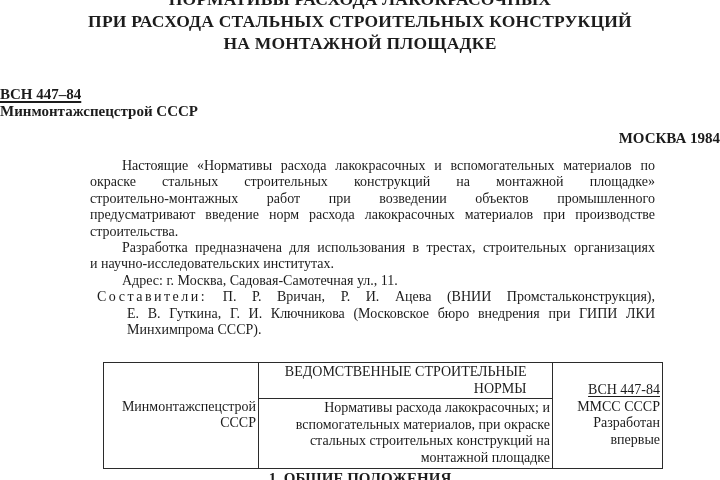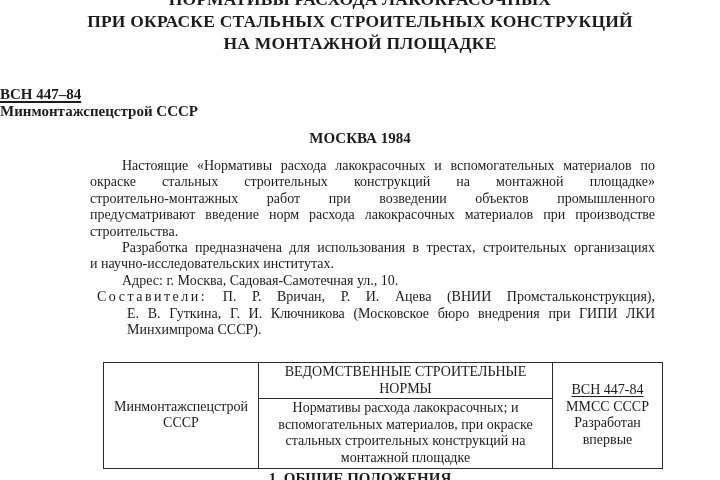--- a/index.html
+++ b/index.html
@@ -29,21 +29,21 @@
     text-align:left;font-weight:bold;
     font-size:15px;line-height:17px;
   }
   .code-block .underlined{
     text-decoration:underline;
     text-underline-offset:2px;
     text-decoration-thickness:1.5px;
   }
   .city-line{
     position:absolute;top:130px;left:0;right:0;
-    text-align:center;font-weight:bold;
+    text-align:right;font-weight:bold;
     font-size:15px;line-height:16px;
   }
   
   .body-block{
     position:absolute;top:158px;left:90px;width:565px;
     font-size:14px;line-height:16.4px;
   }
   .ln{white-space:normal;}
   .ind{text-indent:32px;}
   .jst{text-align:justify;text-align-last:justify;-moz-text-align-last:justify;}
@@ -53,21 +53,21 @@
   
   .doc-table{
     position:absolute;top:362px;left:103px;
     border-collapse:collapse;
     font-size:14px;line-height:16.6px;
     table-layout:fixed;
   }
   .doc-table td{
     border:1px solid var(--border);
     padding:1px 2px;
-    text-align:center;vertical-align:middle;
+    text-align:right;vertical-align:middle;
   }
   .td-org{width:150px;height:101px;}
   .td-head{width:289px;height:33px;}
   .td-head .head-inner{max-width:242px;margin:0 auto;}
   .td-subj{height:66px;}
   .td-code{width:105px;}
   .td-code .underlined{
     text-decoration:underline;
     text-underline-offset:2px;
     margin-top:28px;
@@ -79,40 +79,40 @@
     font-size:15px;line-height:18px;
   }
 </style>
 </head>
 <body>
 
 <div class="page">
 
   <div class="title-block">
     <div>НОРМАТИВЫ РАСХОДА ЛАКОКРАСОЧНЫХ</div>
-    <div>ПРИ ОКРАСКЕ СТАЛЬНЫХ СТРОИТЕЛЬНЫХ КОНСТРУКЦИЙ</div>
+    <div>ПРИ РАСХОДА СТАЛЬНЫХ СТРОИТЕЛЬНЫХ КОНСТРУКЦИЙ</div>
     <div>НА МОНТАЖНОЙ ПЛОЩАДКЕ</div>
   </div>
 
   <div class="code-block">
     <div><span class="underlined">ВСН 447–84</span></div>
     <div>Минмонтажспецстрой СССР</div>
   </div>
 
   <div class="city-line">МОСКВА 1984</div>
 
   <div class="body-block">
     <div class="ln ind jst">Настоящие «Нормативы расхода лакокрасочных и вспомогательных материалов по</div>
     <div class="ln jst">окраске стальных строительных конструкций на монтажной площадке»</div>
     <div class="ln jst">строительно-монтажных работ при возведении объектов промышленного</div>
     <div class="ln jst">предусматривают введение норм расхода лакокрасочных материалов при производстве</div>
     <div class="ln">строительства.</div>
     <div class="ln ind jst">Разработка предназначена для использования в трестах, строительных организациях</div>
     <div class="ln">и научно-исследовательских институтах.</div>
-    <div class="ln ind">Адрес: г. Москва, Садовая-Самотечная ул., 10.</div>
+    <div class="ln ind">Адрес: г. Москва, Садовая-Самотечная ул., 11.</div>
     <div class="ln jst comp1"><span class="spaced">Составители:</span> <span>П. Р. Вричан, Р. И. Ацева (ВНИИ Промстальконструкция),</span></div>
     <div class="ln jst comp2">Е. В. Гуткина, Г. И. Ключникова (Московское бюро внедрения при ГИПИ ЛКИ</div>
     <div class="ln comp2">Минхимпрома СССР).</div>
   </div>
 
   <table class="doc-table">
     <tbody>
         <tr>
       <td class="td-org" rowspan="2">Минмонтажспецстрой СССР</td>
       <td class="td-head">

